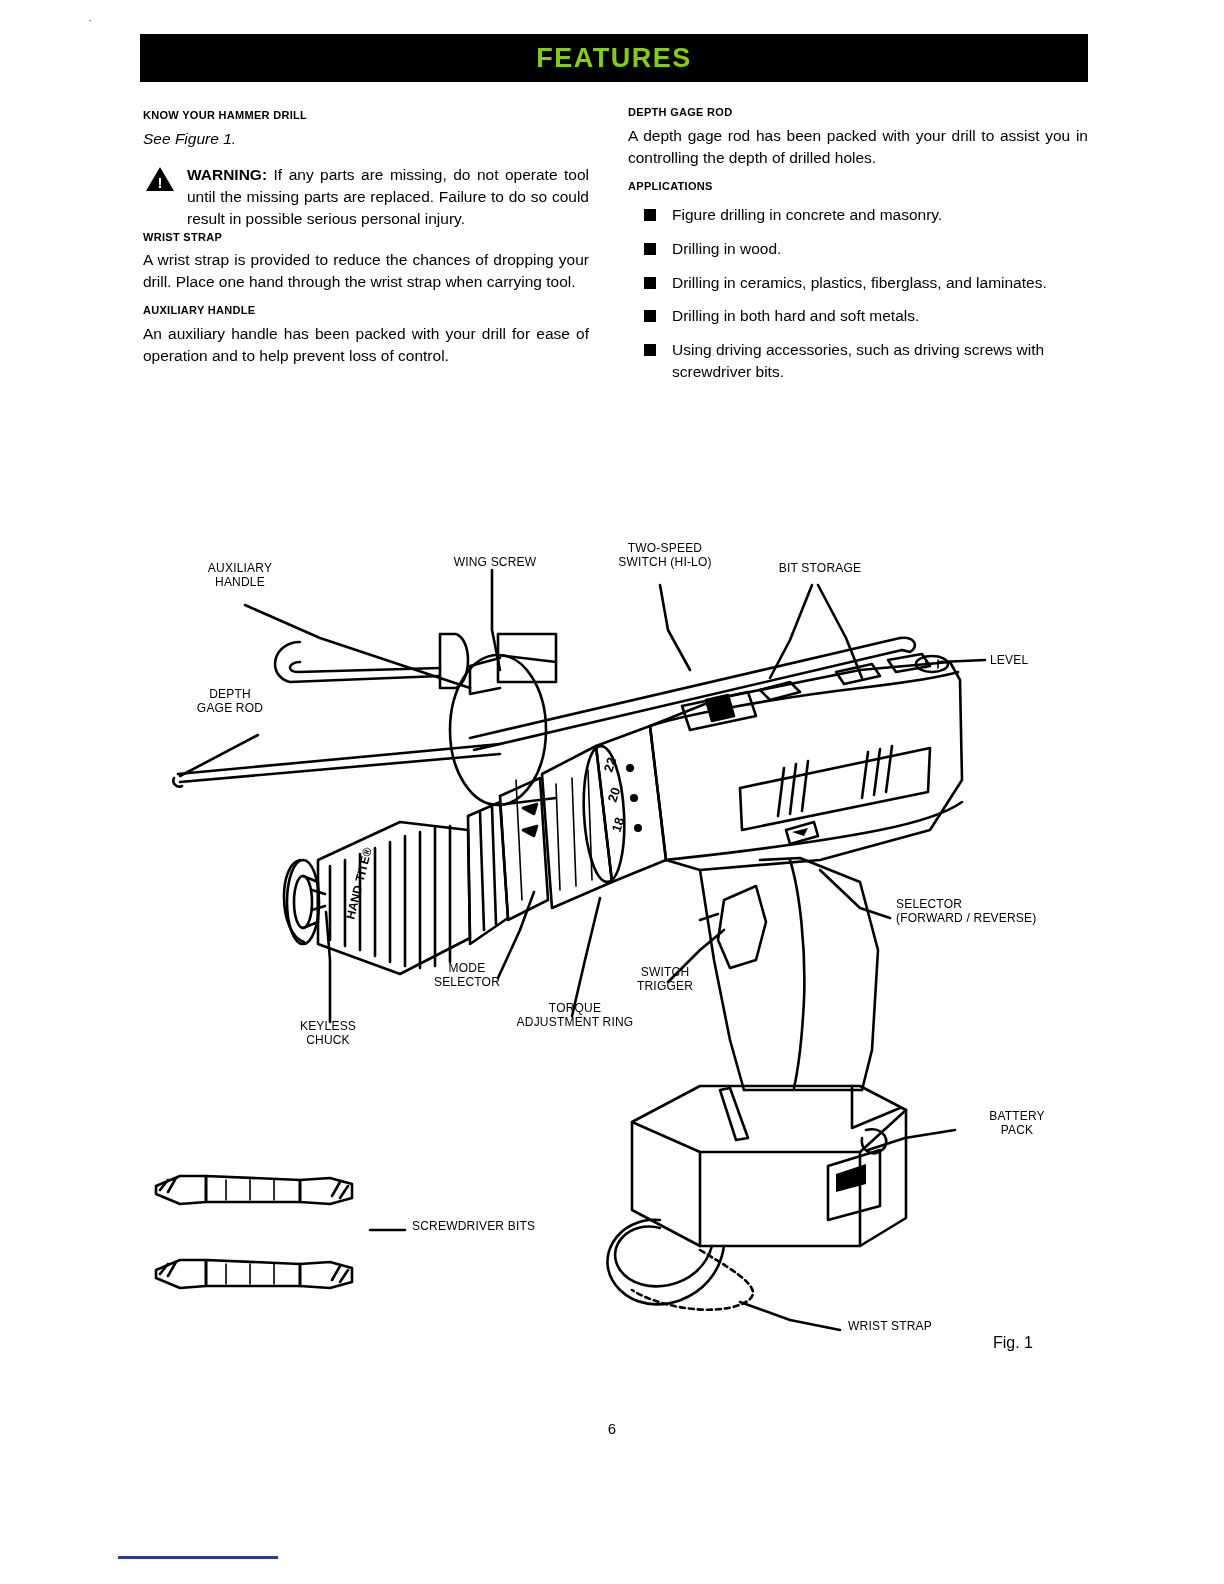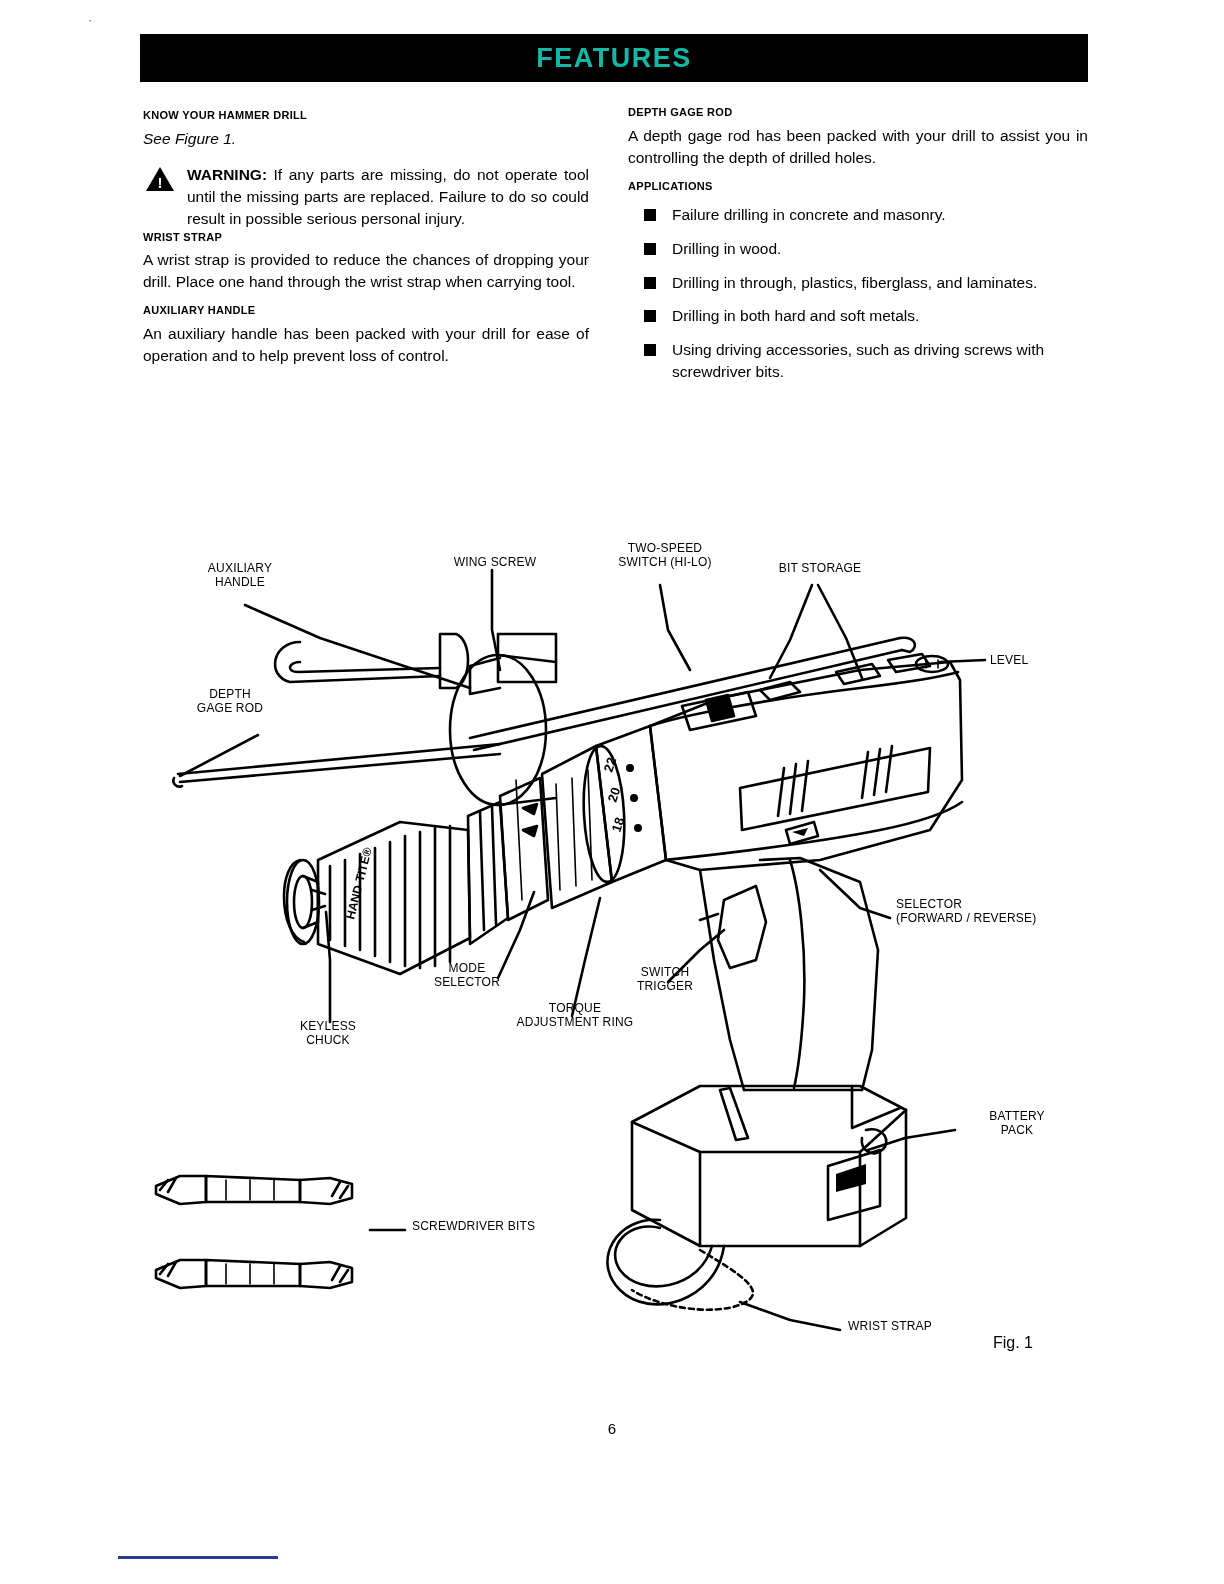--- a/index.html
+++ b/index.html
@@ -22,21 +22,21 @@
   }
 
   
   .banner {
     position: absolute;
     left: 140px;
     top: 34px;
     width: 948px;
     height: 48px;
     background: #000000;
-    color: #14b8a6;
+    color: #84cc16;
     display: flex;
     align-items: center;
     justify-content: center;
   }
   .banner-title {
     font-size: 27px;
     font-weight: bold;
     letter-spacing: 1.5px;
   }
 
@@ -183,23 +183,23 @@
     <p class="body">An auxiliary handle has been packed with your drill for ease of operation and to help prevent loss of control.</p>
   </div>
 
   <div class="col col-right">
     <h2 class="sec">DEPTH GAGE ROD</h2>
     <p class="body">A depth gage rod has been packed with your drill to assist you in controlling the depth of drilled holes.</p>
 
     <h2 class="sec sec-spaced">APPLICATIONS</h2>
 
     <ul class="bullets">
-      <li><span class="sq"></span><span>Failure drilling in concrete and masonry.</span></li>
+      <li><span class="sq"></span><span>Figure drilling in concrete and masonry.</span></li>
       <li><span class="sq"></span><span>Drilling in wood.</span></li>
-      <li><span class="sq"></span><span>Drilling in through, plastics, fiberglass, and laminates.</span></li>
+      <li><span class="sq"></span><span>Drilling in ceramics, plastics, fiberglass, and laminates.</span></li>
       <li><span class="sq"></span><span>Drilling in both hard and soft metals.</span></li>
       <li><span class="sq"></span><span>Using driving accessories, such as driving screws with screwdriver bits.</span></li>
     </ul>
   </div>
 
   <div class="figure">
 
     <svg width="1224" height="850" viewBox="0 0 1224 850">
       <g fill="none" stroke="#000" stroke-width="2.6" stroke-linecap="round" stroke-linejoin="round">
 

